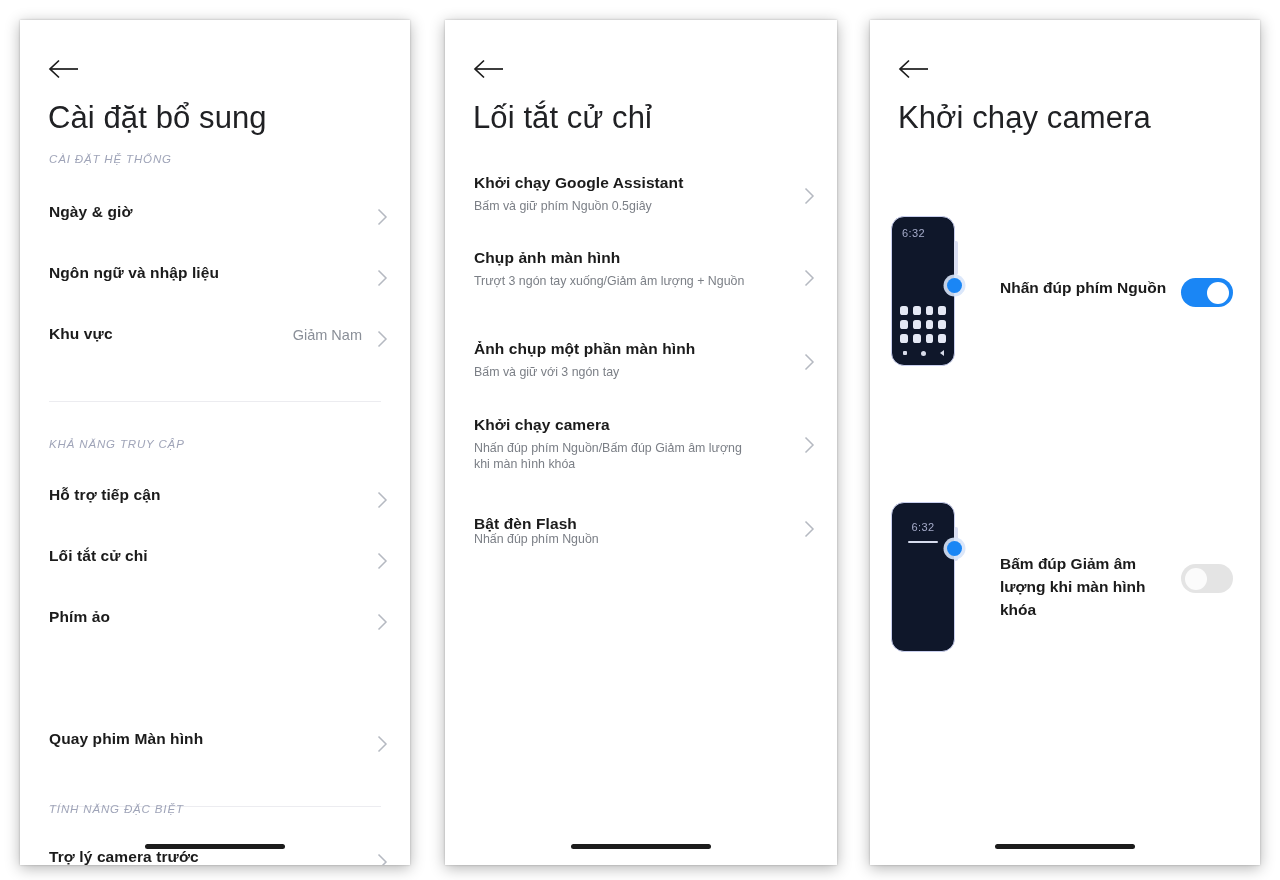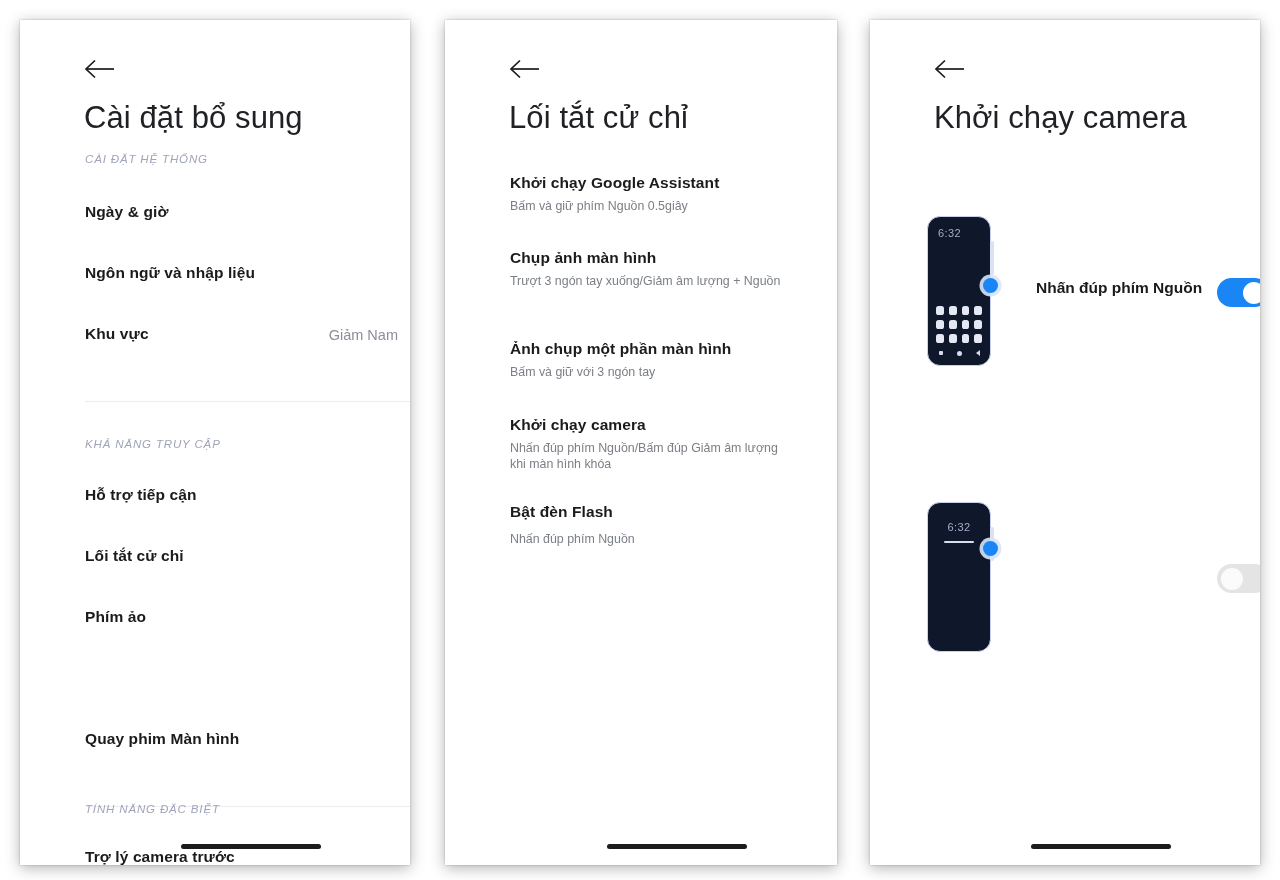--- a/index.html
+++ b/index.html
@@ -27,21 +27,20 @@
     overflow: hidden;
   }
   #panel-1 { left: 20px;  top: 20px; width: 390px; height: 845px; }
   #panel-2 { left: 445px; top: 20px; width: 392px; height: 845px; }
   #panel-3 { left: 870px; top: 20px; width: 390px; height: 845px; }
 
   .panel-inner {
     position: relative;
     width: 100%;
     height: 100%;
-    margin-left: 36px;
   }
 
   
   .back-arrow {
     position: absolute;
     left: 28px;
     top: 36px;
     width: 34px;
     height: 26px;
     cursor: pointer;
@@ -394,21 +393,21 @@
       <div class="row-label" style="top:7px">Khởi chạy camera</div>
       <div class="row-sub" style="top:31px">Nhấn đúp phím Nguồn/Bấm đúp Giảm âm lượng khi màn hình khóa</div>
       <div class="chevron" style="top:27px">
         <svg width="11" height="18" viewBox="0 0 11 18">
               <path d="M1.5 1.5 L9 9 L1.5 16.5" stroke="#b5b9c1" stroke-width="1.5" fill="none"></path>
             </svg>
       </div>
     </div>
 
     <div class="row" style="top:480px;height:58px">
-      <div class="row-label" style="top:3px">Bật đèn Flash</div>
+      <div class="row-label" style="top:15px">Bật đèn Flash</div>
       <div class="row-sub" style="top:31px">Nhấn đúp phím Nguồn</div>
       <div class="chevron" style="top:20px">
         <svg width="11" height="18" viewBox="0 0 11 18">
               <path d="M1.5 1.5 L9 9 L1.5 16.5" stroke="#b5b9c1" stroke-width="1.5" fill="none"></path>
             </svg>
       </div>
     </div>
 
     <div class="home-indicator"></div>
    </div>
@@ -462,20 +461,21 @@
 
     <div class="tog-card" style="top:482px;height:152px">
 
       <div class="phone-illus" style="left:21px;top:0">
         <div class="side-btn" style="top:24px;height:34px"></div>
         <div class="blue-dot" style="top:38px"></div>
         <div class="clock" style="left:0;right:0;top:18px;text-align:center">6:32</div>
         <div class="clock-underline" style="left:16px;right:16px;top:38px"></div>
       </div>
 
+      <div class="tog-label" style="left:130px;top:50px">Bấm đúp Giảm âm lượng khi màn hình khóa</div>
 
       <div class="switch off" style="right:27px;top:62px">
         <div class="knob"></div>
       </div>
     </div>
 
     <div class="home-indicator"></div>
    </div>
   </div>
 

